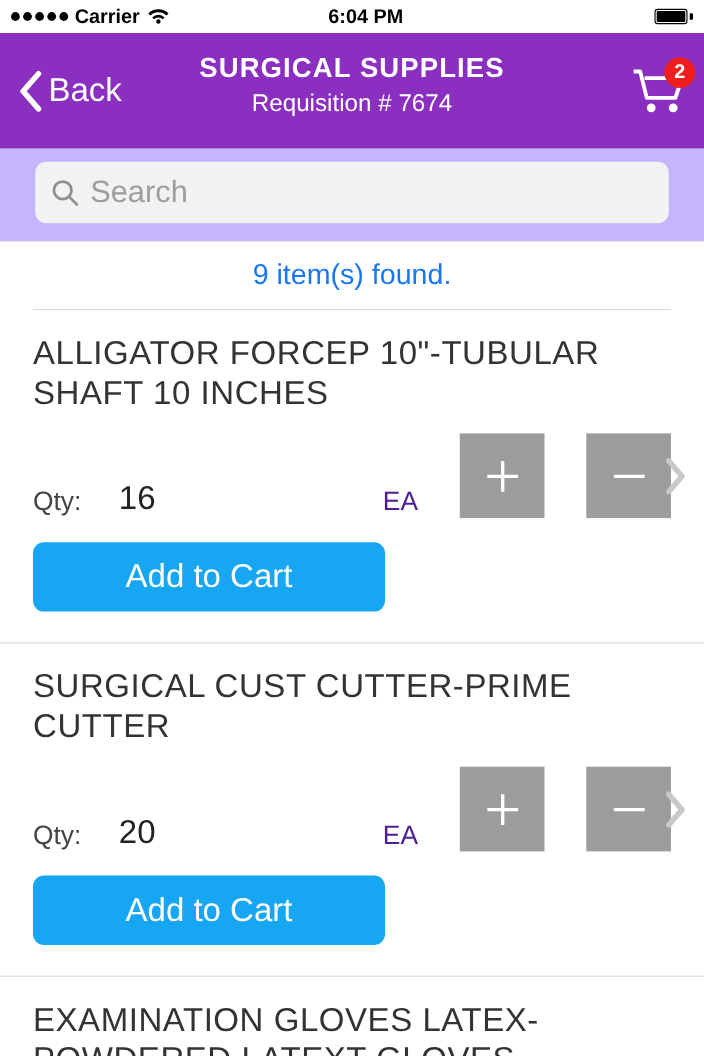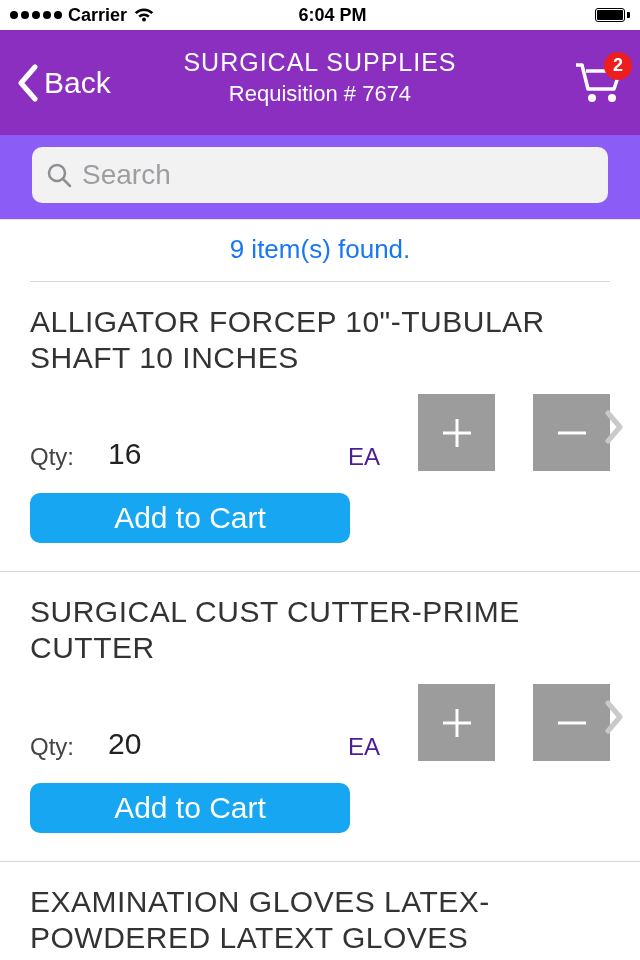--- a/index.html
+++ b/index.html
@@ -14,47 +14,47 @@
   .wifi-icon svg { display: block; }
   .battery { display:flex; align-items:center; }
   .battery-body { width: 30px; height: 14px; border: 1.5px solid #000; border-radius: 3px; position: relative; display: inline-block; }
   .battery-fill { position: absolute; left: 1px; top: 1px; bottom: 1px; right: 1px; background: #000; border-radius: 1px; }
   .battery-cap { width: 3px; height: 6px; background: #000; margin-left: 2px; border-radius: 0 1px 1px 0; }
   
   .header { height: 105px; background: #8A2FBF; display: flex; align-items: center; padding: 0 16px; position: relative; color: #fff; }
   .back-btn { display: flex; align-items: center; gap: 6px; font-size: 30px; font-weight: 400; color: #fff; }
   .back-chevron svg { display: block; }
   .header-center { position: absolute; left: 50%; transform: translateX(-50%); text-align: center; top: 18px; }
-  .header-title { font-size: 25px; font-weight: 400; letter-spacing: 1px; }
+  .header-title { font-size: 25px; font-weight: 700; letter-spacing: 1px; }
   .header-sub { font-size: 22px; font-weight: 400; margin-top: 4px; }
   .cart-wrap { position: absolute; right: 18px; top: 50%; transform: translateY(-50%); }
   .cart-icon svg { display: block; }
   .cart-badge { position: absolute; top: -10px; right: -10px; width: 28px; height: 28px; border-radius: 50%; background: #ef1e1e; color: #fff; font-size: 18px; font-weight: 600; display: flex; align-items: center; justify-content: center; }
   
-  .search-wrap { background: #8b5cf6; padding: 12px 32px 16px; border-bottom: 1px solid #e5e5e5; }
+  .search-wrap { background: #c4b5fd; padding: 12px 32px 16px; border-bottom: 1px solid #e5e5e5; }
   .search-field { background: #f2f2f2; border-radius: 10px; height: 56px; display: flex; align-items: center; padding: 0 14px; gap: 10px; }
   .search-field svg { display:block; }
   .search-input { flex: 1; border: none; background: transparent; font-size: 28px; color: #8e8e93; outline: none; }
   .search-input::placeholder { color: #9d9da2; }
   
   .results-count { text-align: center; font-size: 26px; color: #1877F2; padding: 14px 0 16px; border-bottom: 1px solid #d7d7d7; margin: 0 30px; }
   
   .items { }
   .item { position: relative; padding: 22px 30px 28px; border-bottom: 1px solid #d7d7d7; margin: 0 0; }
   .item-title { font-size: 30px; color: #333; letter-spacing: 0.5px; line-height: 1.2; padding-right: 60px; }
   .qty-row { display: flex; align-items: flex-end; margin-top: 18px; gap: 28px; }
   .qty-label { font-size: 24px; color: #444; }
   .qty-value { font-size: 30px; color: #222; margin-left: 6px; min-width: 60px; }
   .unit-label { font-size: 24px; color: #4c1d95; margin-left: auto; margin-right: 10px; }
   .qty-btn { width: 77px; height: 77px; background: #9c9c9c; display: flex; align-items: center; justify-content: center; color: #fff; }
   .qty-btn.minus { margin-left: 10px; }
   .qty-btn svg { display:block; }
   .chevron-right { position: absolute; right: 16px; top: 50%; transform: translateY(-50%); }
   .chevron-right svg { display:block; }
-  .add-cart-btn { margin-top: 22px; background: #16a6f2; color: #fff; border-radius: 10px; height: 50px; width: 320px; display: flex; align-items: center; justify-content: center; font-size: 30px; }
+  .add-cart-btn { margin-top: 22px; background: #16a6f2; color: #fff; border-radius: 10px; height: 63px; width: 320px; display: flex; align-items: center; justify-content: center; font-size: 30px; }
 </style>
 </head>
 <body>
 
 <div class="status-bar">
   <div class="status-left">
     <div class="dots">
       <span class="dot"></span>
         <span class="dot"></span>
         <span class="dot"></span>

